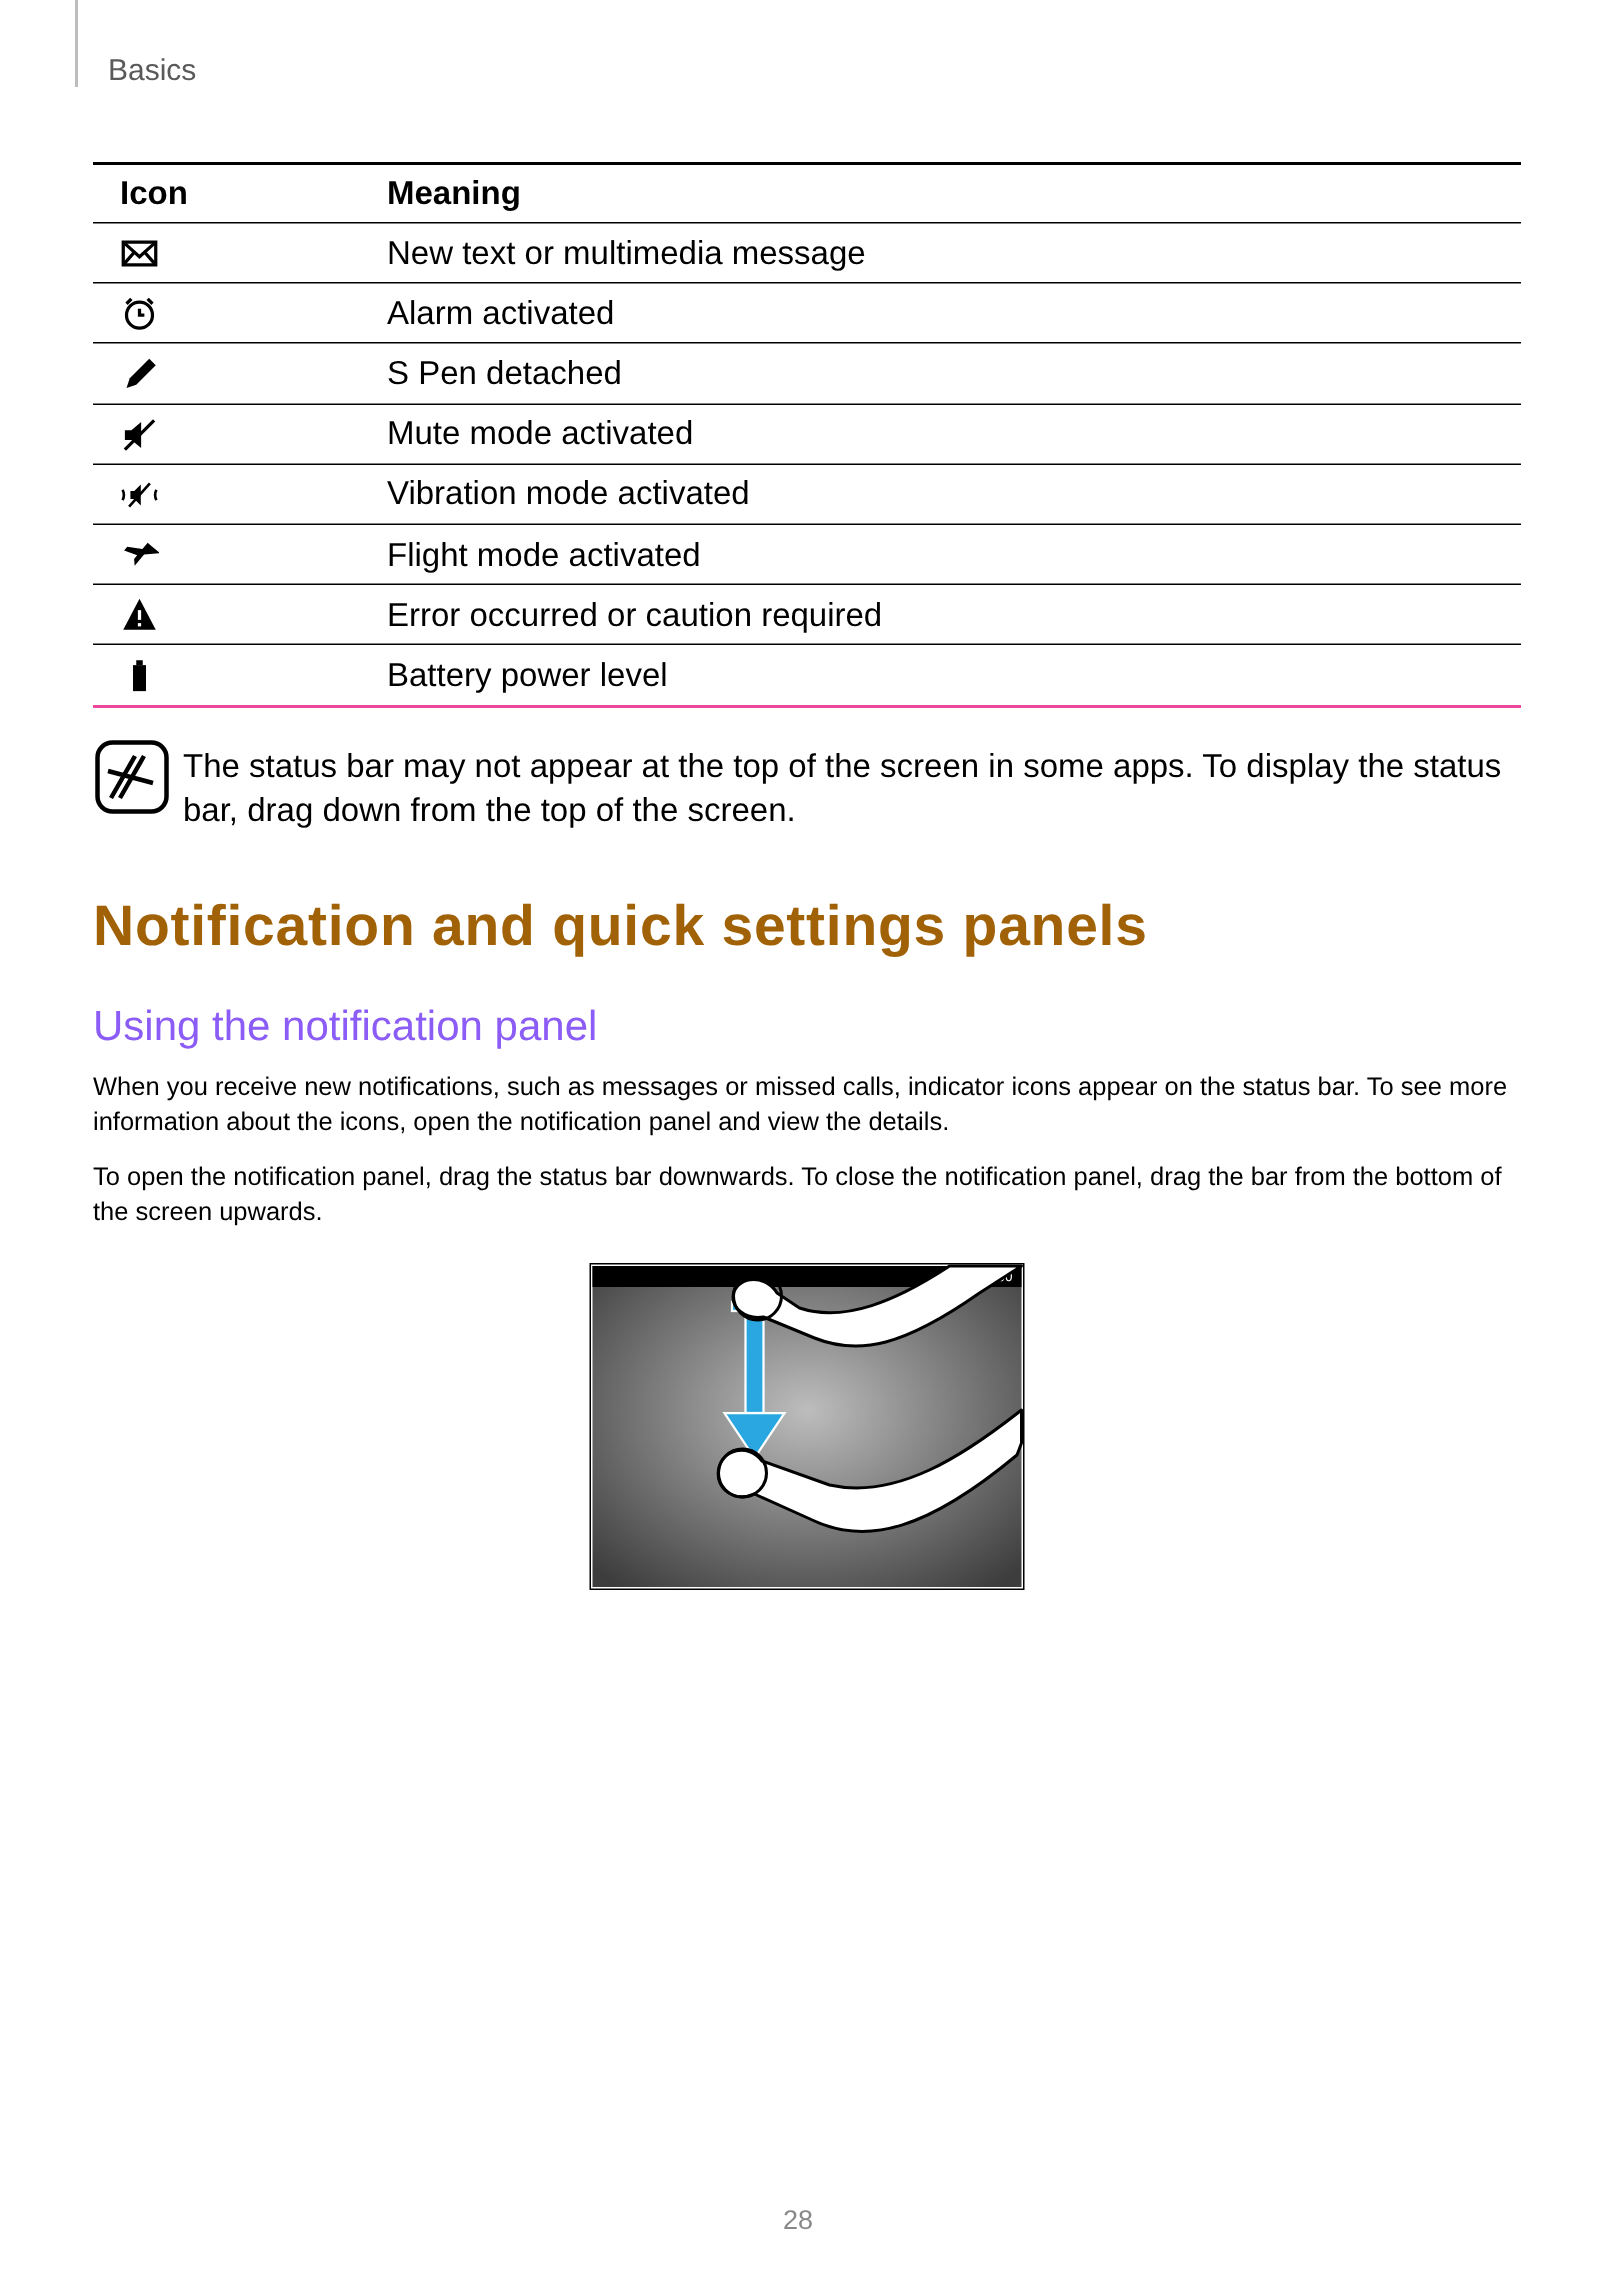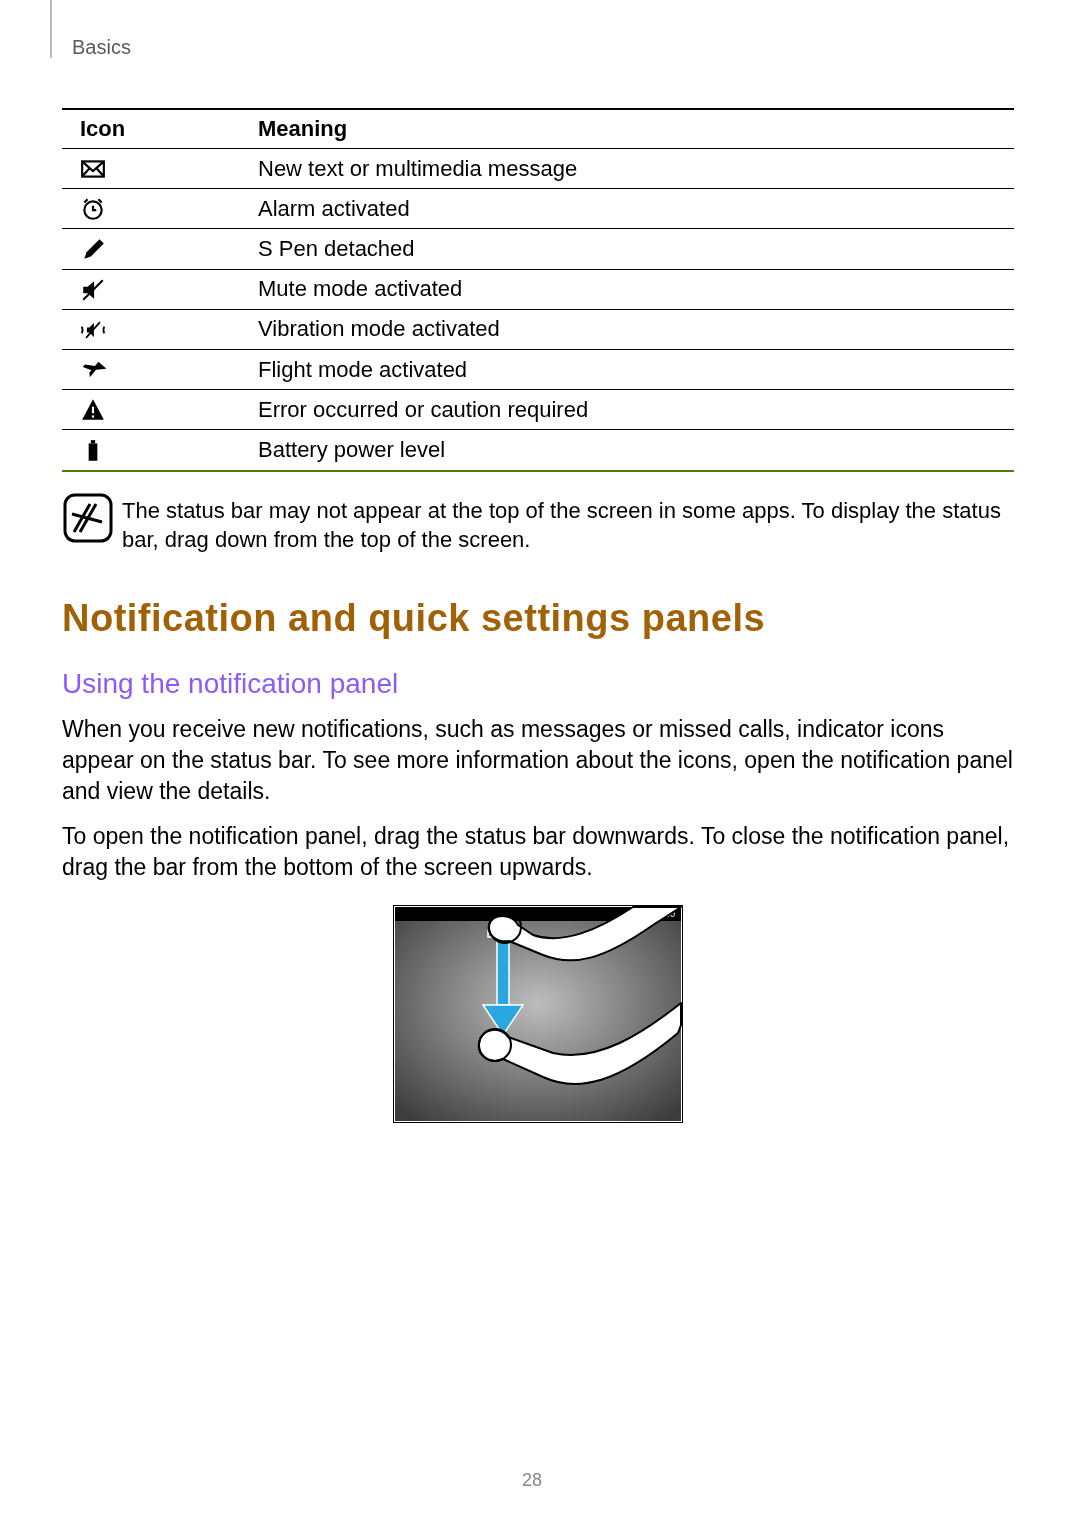--- a/index.html
+++ b/index.html
@@ -5,29 +5,29 @@
   html,body{margin:0;padding:0;background:#fff;color:#000;font-family:"Segoe UI",Arial,Helvetica,sans-serif}
   .page{width:1080px;height:1527px;position:relative;box-sizing:border-box;padding:34px 66px 0 40px}
   .spine{position:absolute;left:50px;top:0;width:2px;height:58px;background:#bdbdbd}
   .header-label{position:absolute;left:72px;top:36px;font-size:20px;color:#5a5a5a}
   .content{margin-left:22px;margin-right:0;padding-top:74px}
   table.icon-table{border-collapse:collapse;width:100%;margin:0 0 20px 0;font-size:22px}
   table.icon-table th,table.icon-table td{padding:6px 10px 6px 18px;text-align:left;vertical-align:middle}
   table.icon-table th{font-weight:700}
   table.icon-table tr.hline td,table.icon-table tr.hline th{border-top:1px solid #000}
   table.icon-table tr.top td,table.icon-table tr.top th{border-top:2px solid #000}
-  table.icon-table tr:last-child td{border-bottom:2px solid #4d7c0f}
+  table.icon-table tr:last-child td{border-bottom:2px solid #ec4899}
   .icon-cell{width:150px;text-align:center}
   .icon-cell svg{width:26px;height:26px;display:inline-block;vertical-align:middle}
   .note{display:flex;align-items:flex-start;gap:8px;margin:16px 0 42px 0}
   .note-icon{flex:0 0 auto;width:52px;height:52px}
   .note-text{font-size:22px;line-height:1.35;padding-top:4px}
   h1.section{font-size:38px;font-weight:700;color:#a16207;margin:30px 0 28px 0;letter-spacing:.5px}
   h2.sub{font-size:28px;font-weight:400;color:#8b5cf6;margin:0 0 14px 0}
-  p.body{font-size:23px;line-height:1.35;margin:0 0 14px 0}
+  p.body{font-size:17px;line-height:1.35;margin:0 0 14px 0}
   .illus{display:block;margin:22px auto 0 auto}
   .page-num{position:absolute;left:0;right:16px;bottom:36px;text-align:center;color:#888;font-size:18px}
 </style>
 </head>
 <body>
 
 <div class="page">
   <div class="spine"></div>
   <div class="header-label">Basics</div>
 

